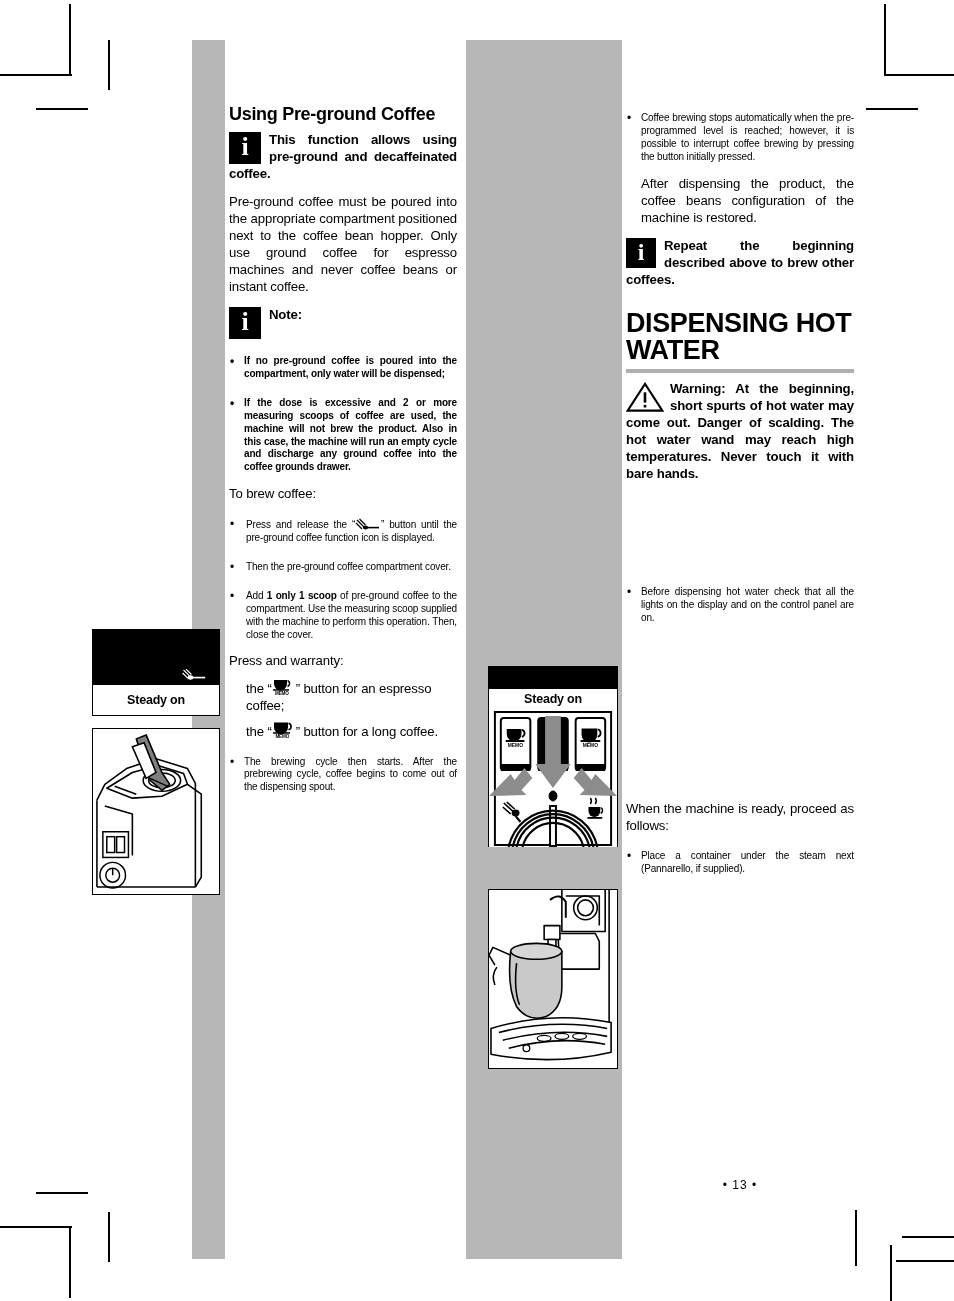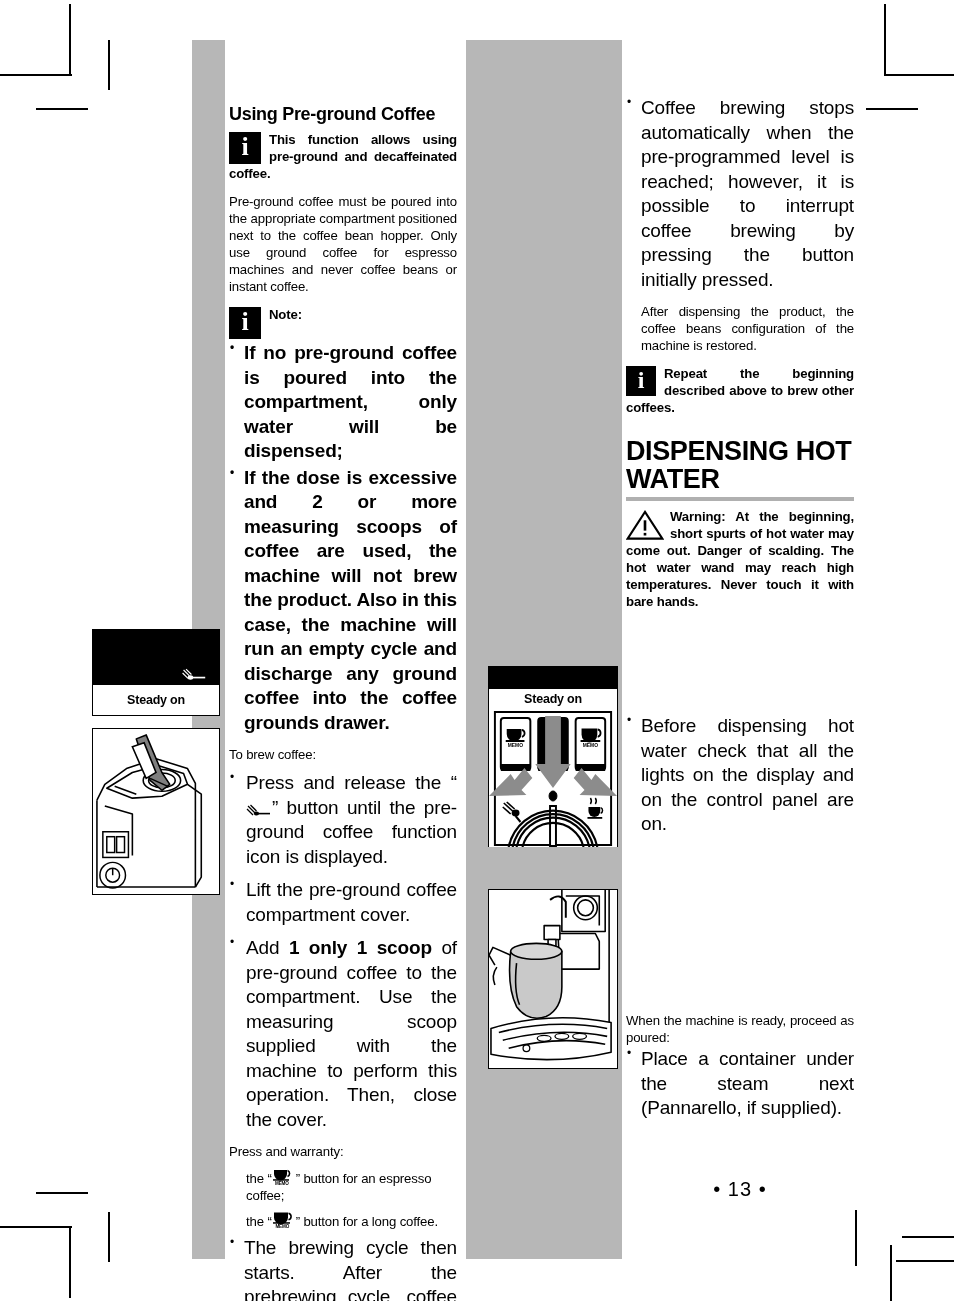--- a/index.html
+++ b/index.html
@@ -46,22 +46,22 @@
   }
   p.body {
     font-size: 13.2px; line-height: 1.29; margin: 0 0 11px 0;
     text-align: justify; letter-spacing: -0.15px;
   }
 
   
   ul.blist { list-style: none; margin: 0 0 11px 0; padding: 0; }
   ul.blist > li {
     position: relative; padding-left: 15px;
-    font-size: 19px; line-height: 1.29; text-align: justify;
-    margin-bottom: 2px; letter-spacing: -0.15px;
+    font-size: 10px; line-height: 1.29; text-align: justify;
+    margin-bottom: 2px; letter-spacing: -0.15px; margin-top: 16px;
   }
   ul.blist > li:before {
     content: "•"; position: absolute; left: 1px; top: -1px; font-size: 12px;
   }
   ul.blist.bold > li { font-weight: bold; }
   ul.blist.wide > li { padding-left: 17px; margin-bottom: 9px; }
   ul.blist.wide > li:before { left: 1px; }
 
   
   .indent { padding-left: 17px; font-size: 13.2px; line-height: 1.29;
@@ -106,21 +106,21 @@
     font-size: 12.5px; letter-spacing: -0.2px; background: #fff;
   }
 
   #fig-jug-mid { left: 488px; top: 889px; width: 130px; height: 180px; }
 
   .figsvg { display: block; width: 100%; height: 100%; }
 
   
   #page-number {
     position: absolute; left: 626px; top: 1178px; width: 228px;
-    text-align: center; font-size: 20px; letter-spacing: 1px;
+    text-align: center; font-size: 12px; letter-spacing: 1px;
   }
 
   .clearfix:after { content: ""; display: table; clear: both; }
 
   
   .inline-ico { display: inline-block; vertical-align: -3px; }
 </style>
 </head>
 <body>
 
@@ -176,21 +176,21 @@
     <ul class="blist wide">
       <li><span>Press and release the “</span><svg class="inline-ico" width="26" height="13" viewBox="0 0 26 13">
             <g fill="none" stroke="#000" stroke-width="1.3">
             <path d="M2 2 L9 9"></path>
               <path d="M4.5 1 L10.5 7"></path>
               <path d="M1 5 L7 11"></path>
             </g>
             <ellipse cx="10.5" cy="9.5" rx="2.6" ry="2.1" fill="#000"></ellipse>
             <rect x="12" y="8.8" width="12" height="1.6" fill="#000"></rect>
           </svg><span>” button until the pre-ground coffee function icon is displayed.</span></li>
-      <li>Lift the pre-ground coffee compartment cover.</li>
+      <li>Then the pre-ground coffee compartment cover.</li>
       <li><span>Add </span><strong>1 only 1 scoop</strong><span> of pre-ground coffee to the compartment. Use the measuring scoop supplied with the machine to perform this operation. Then, close the cover.</span></li>
     </ul>
 
 
     <p class="body" style="margin-bottom:7px;">Press and warranty:</p>
 
     <p class="indent"><span>the “</span><svg class="inline-ico" width="24" height="19" viewBox="0 0 24 19">
         <path d="M2 3 h13 v4 a6.5 6.5 0 0 1 -13 0 Z" fill="#000"></path>
         <path d="M15.5 3.6 a3.2 3.2 0 0 1 0 6" fill="none" stroke="#000" stroke-width="1.6"></path>
         <rect x="1" y="12.2" width="16" height="1.5" fill="#000"></rect>
@@ -236,21 +236,21 @@
     </div>
 
     <ul class="blist" style="margin-top:104px;">
       <li>Before dispensing hot water check that all the lights on the display and on the control panel are on.</li>
     </ul>
 
     <div style="height:164px;"></div>
 
     <p class="body" style="margin-bottom:1px;">
       <span>When the machine is ready, proceed as</span>
-      <span>poured:</span>
+      <span>follows:</span>
     </p>
 
     <ul class="blist">
       <li>Place a container under the steam next (Pannarello, if supplied).</li>
     </ul>
   </div>
 
   <div class="figure disp" id="fig-display-left">
     <svg class="figsvg" viewBox="0 0 128 57">
       <rect width="128" height="57" fill="#000"></rect>

